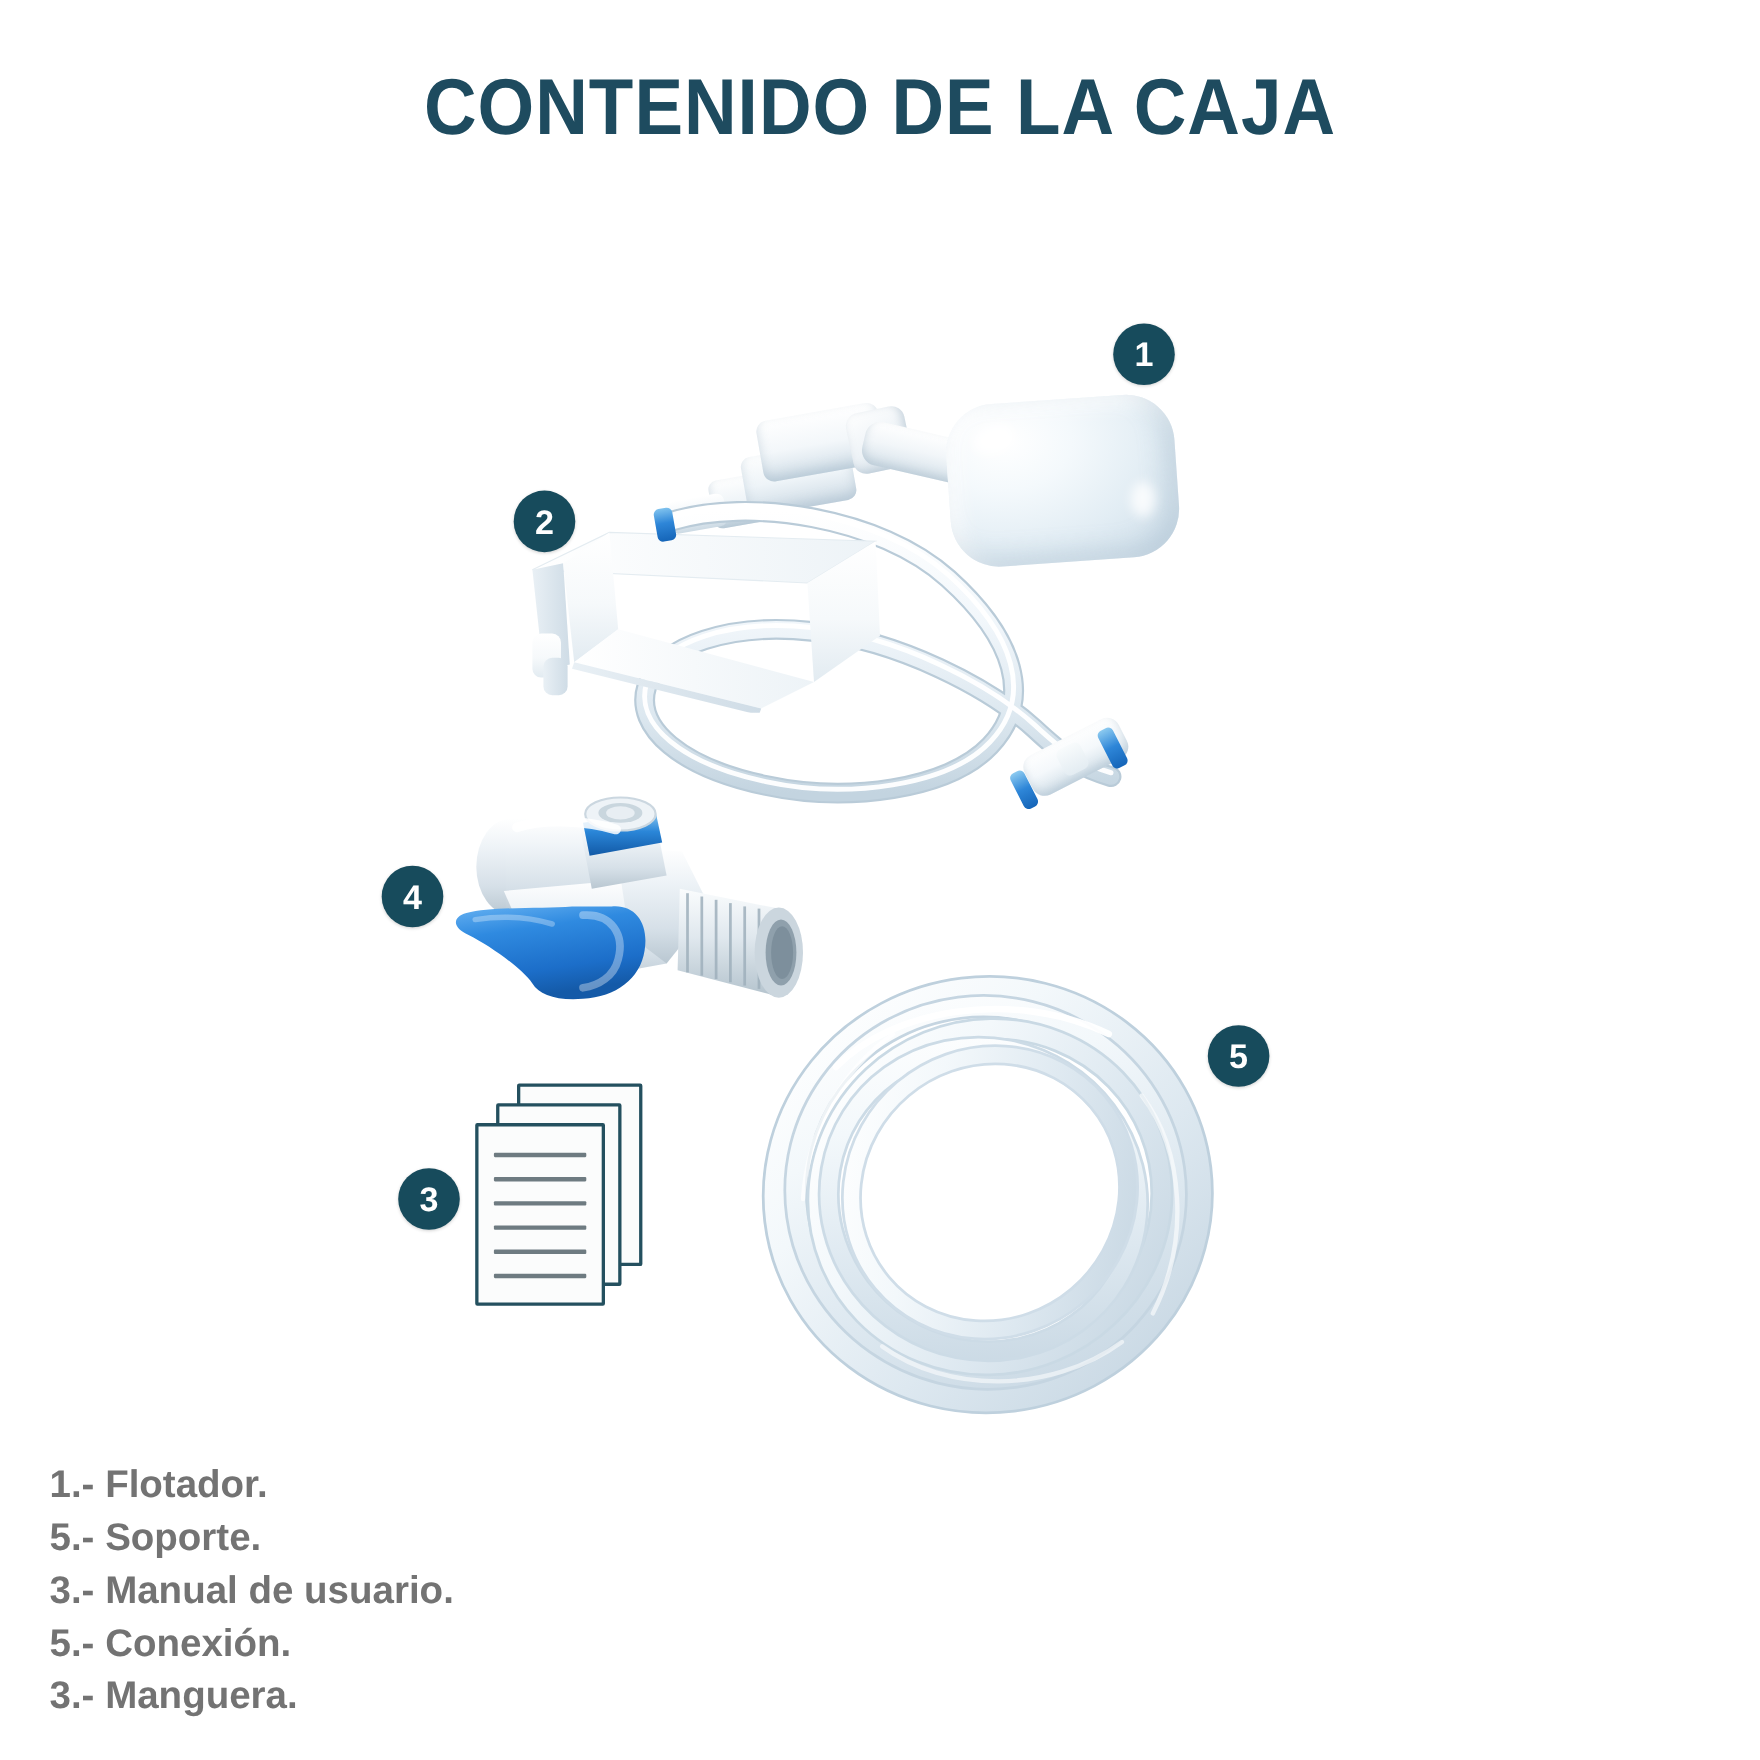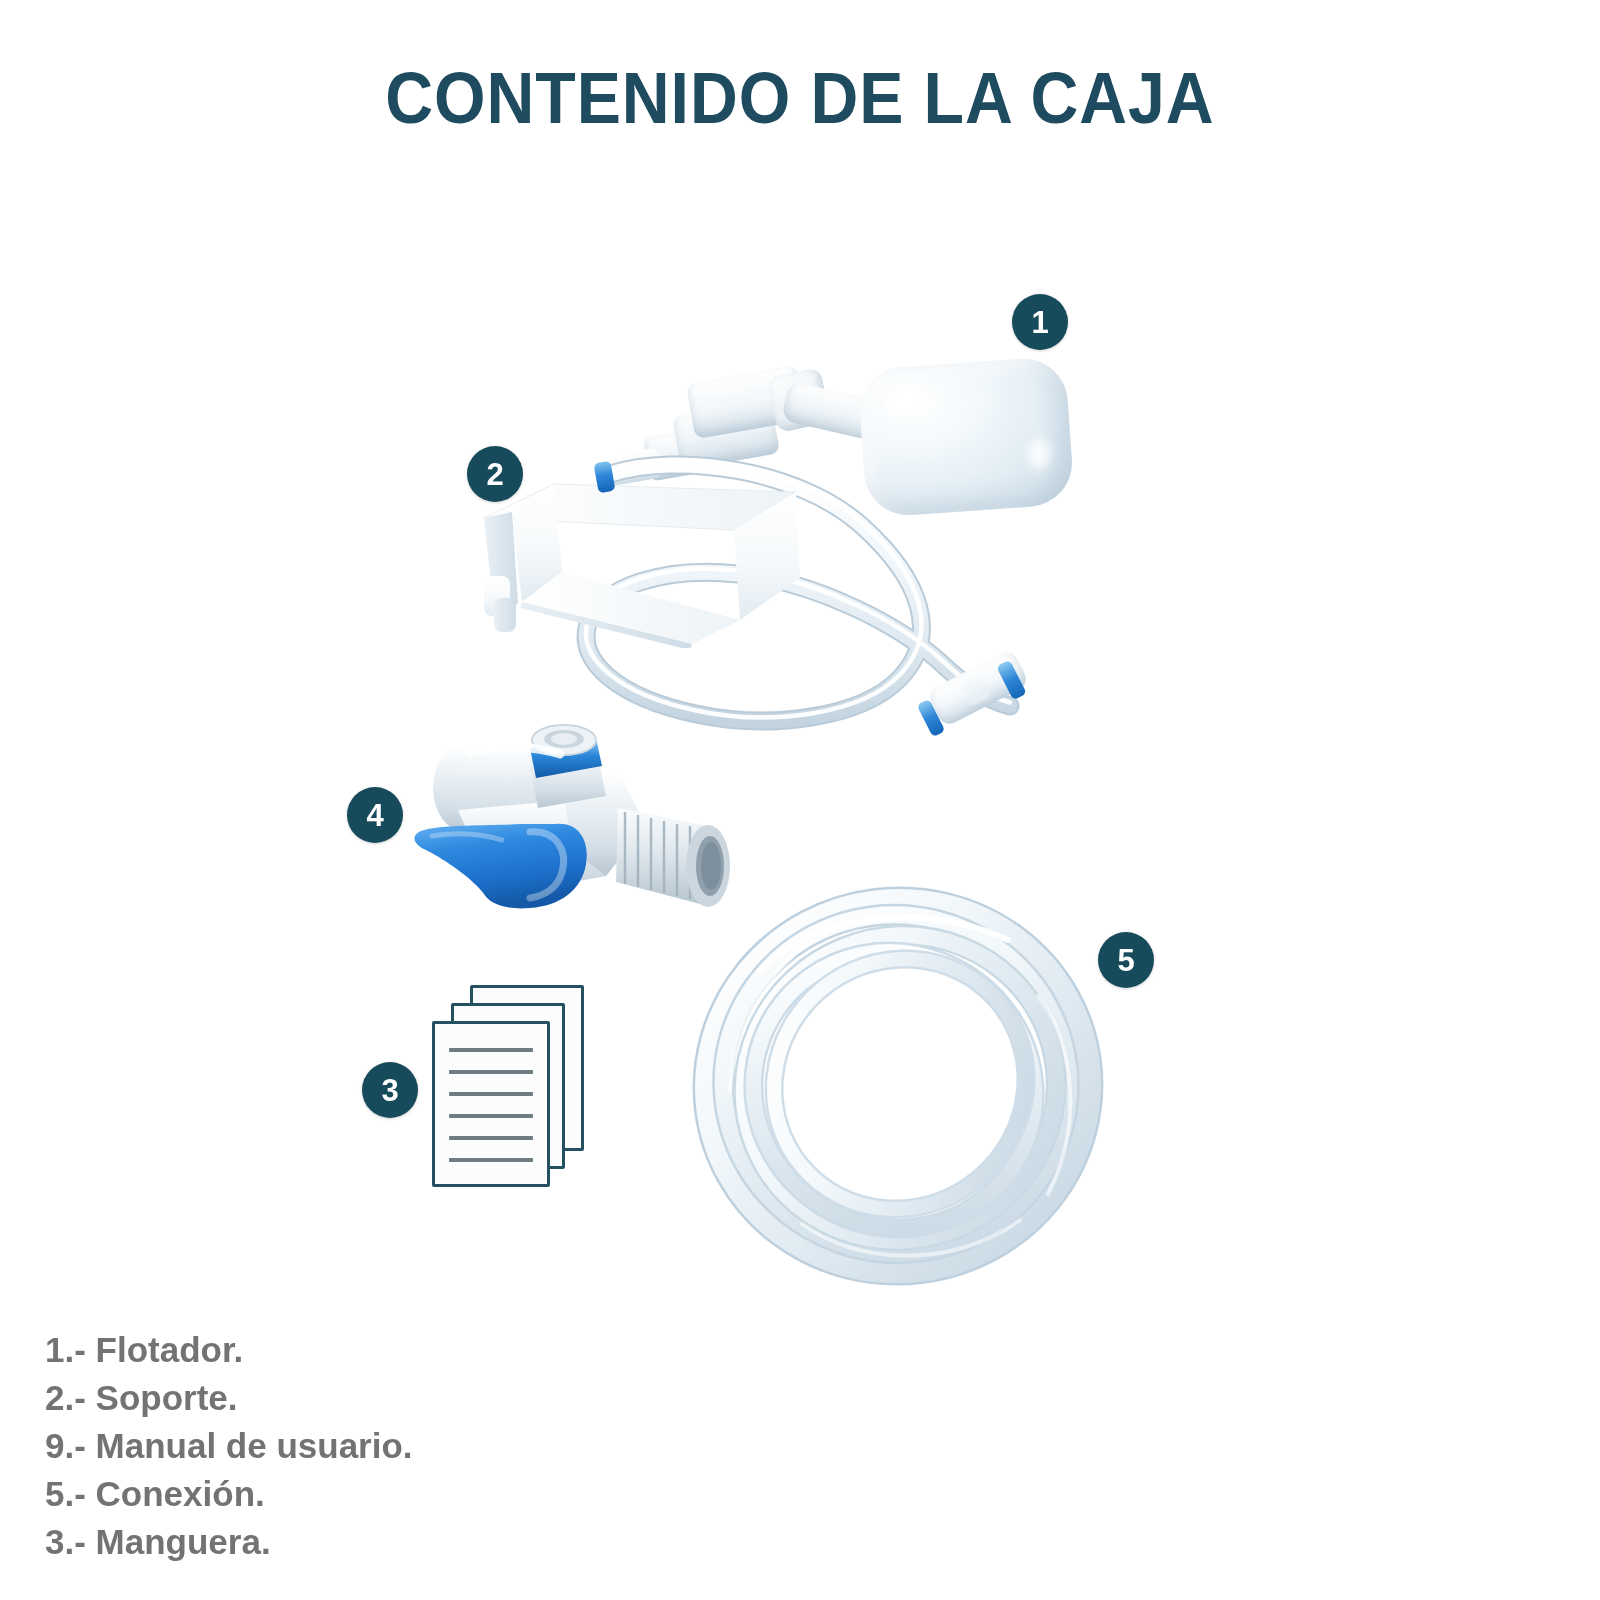--- a/index.html
+++ b/index.html
@@ -451,19 +451,19 @@
   </svg>
 
   <div class="badge" style="left:1012px; top:294px;">1</div>
   <div class="badge" style="left:467px; top:446px;">2</div>
   <div class="badge" style="left:362px; top:1062px;">3</div>
   <div class="badge" style="left:347px; top:787px;">4</div>
   <div class="badge" style="left:1098px; top:932px;">5</div>
 
   <div class="legend">
     <div class="legend-item">1.- Flotador.</div>
-    <div class="legend-item">2.- Soporte.</div>
-    <div class="legend-item">9.- Manual de usuario.</div>
+    <div class="legend-item">5.- Soporte.</div>
+    <div class="legend-item">3.- Manual de usuario.</div>
     <div class="legend-item">5.- Conexión.</div>
     <div class="legend-item">3.- Manguera.</div>
   </div>
 
 </div>
 
 </body></html>

